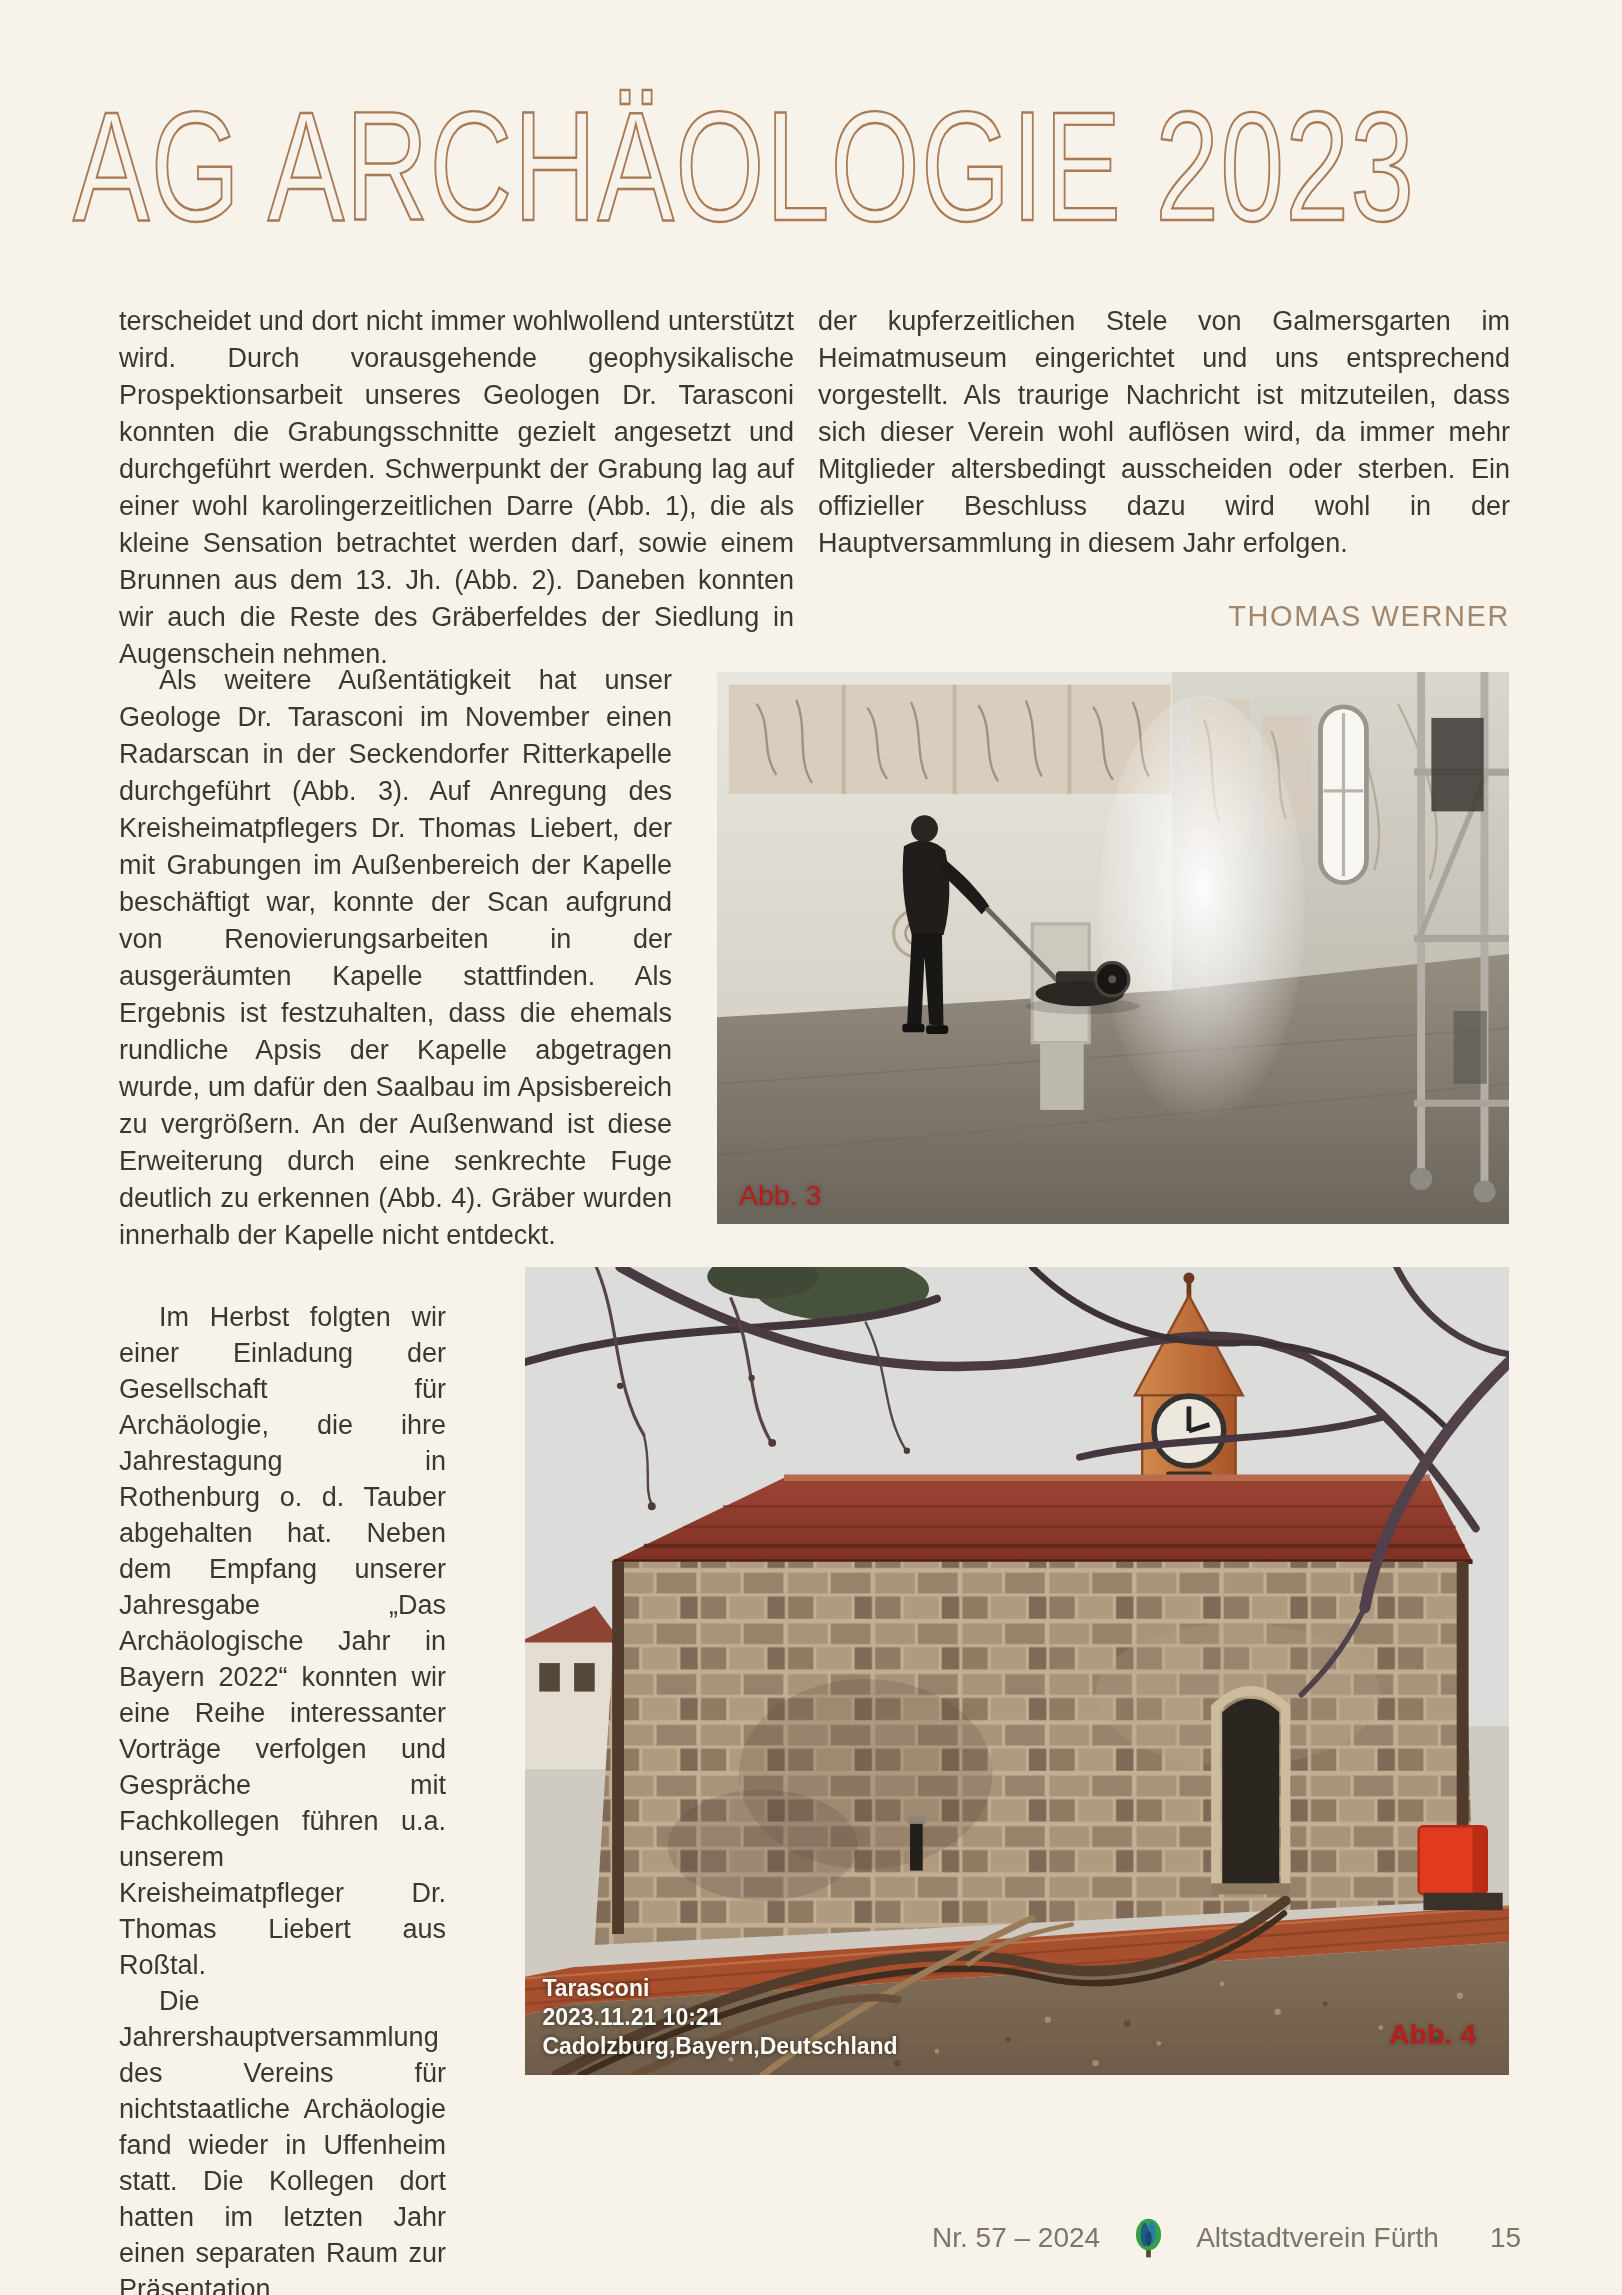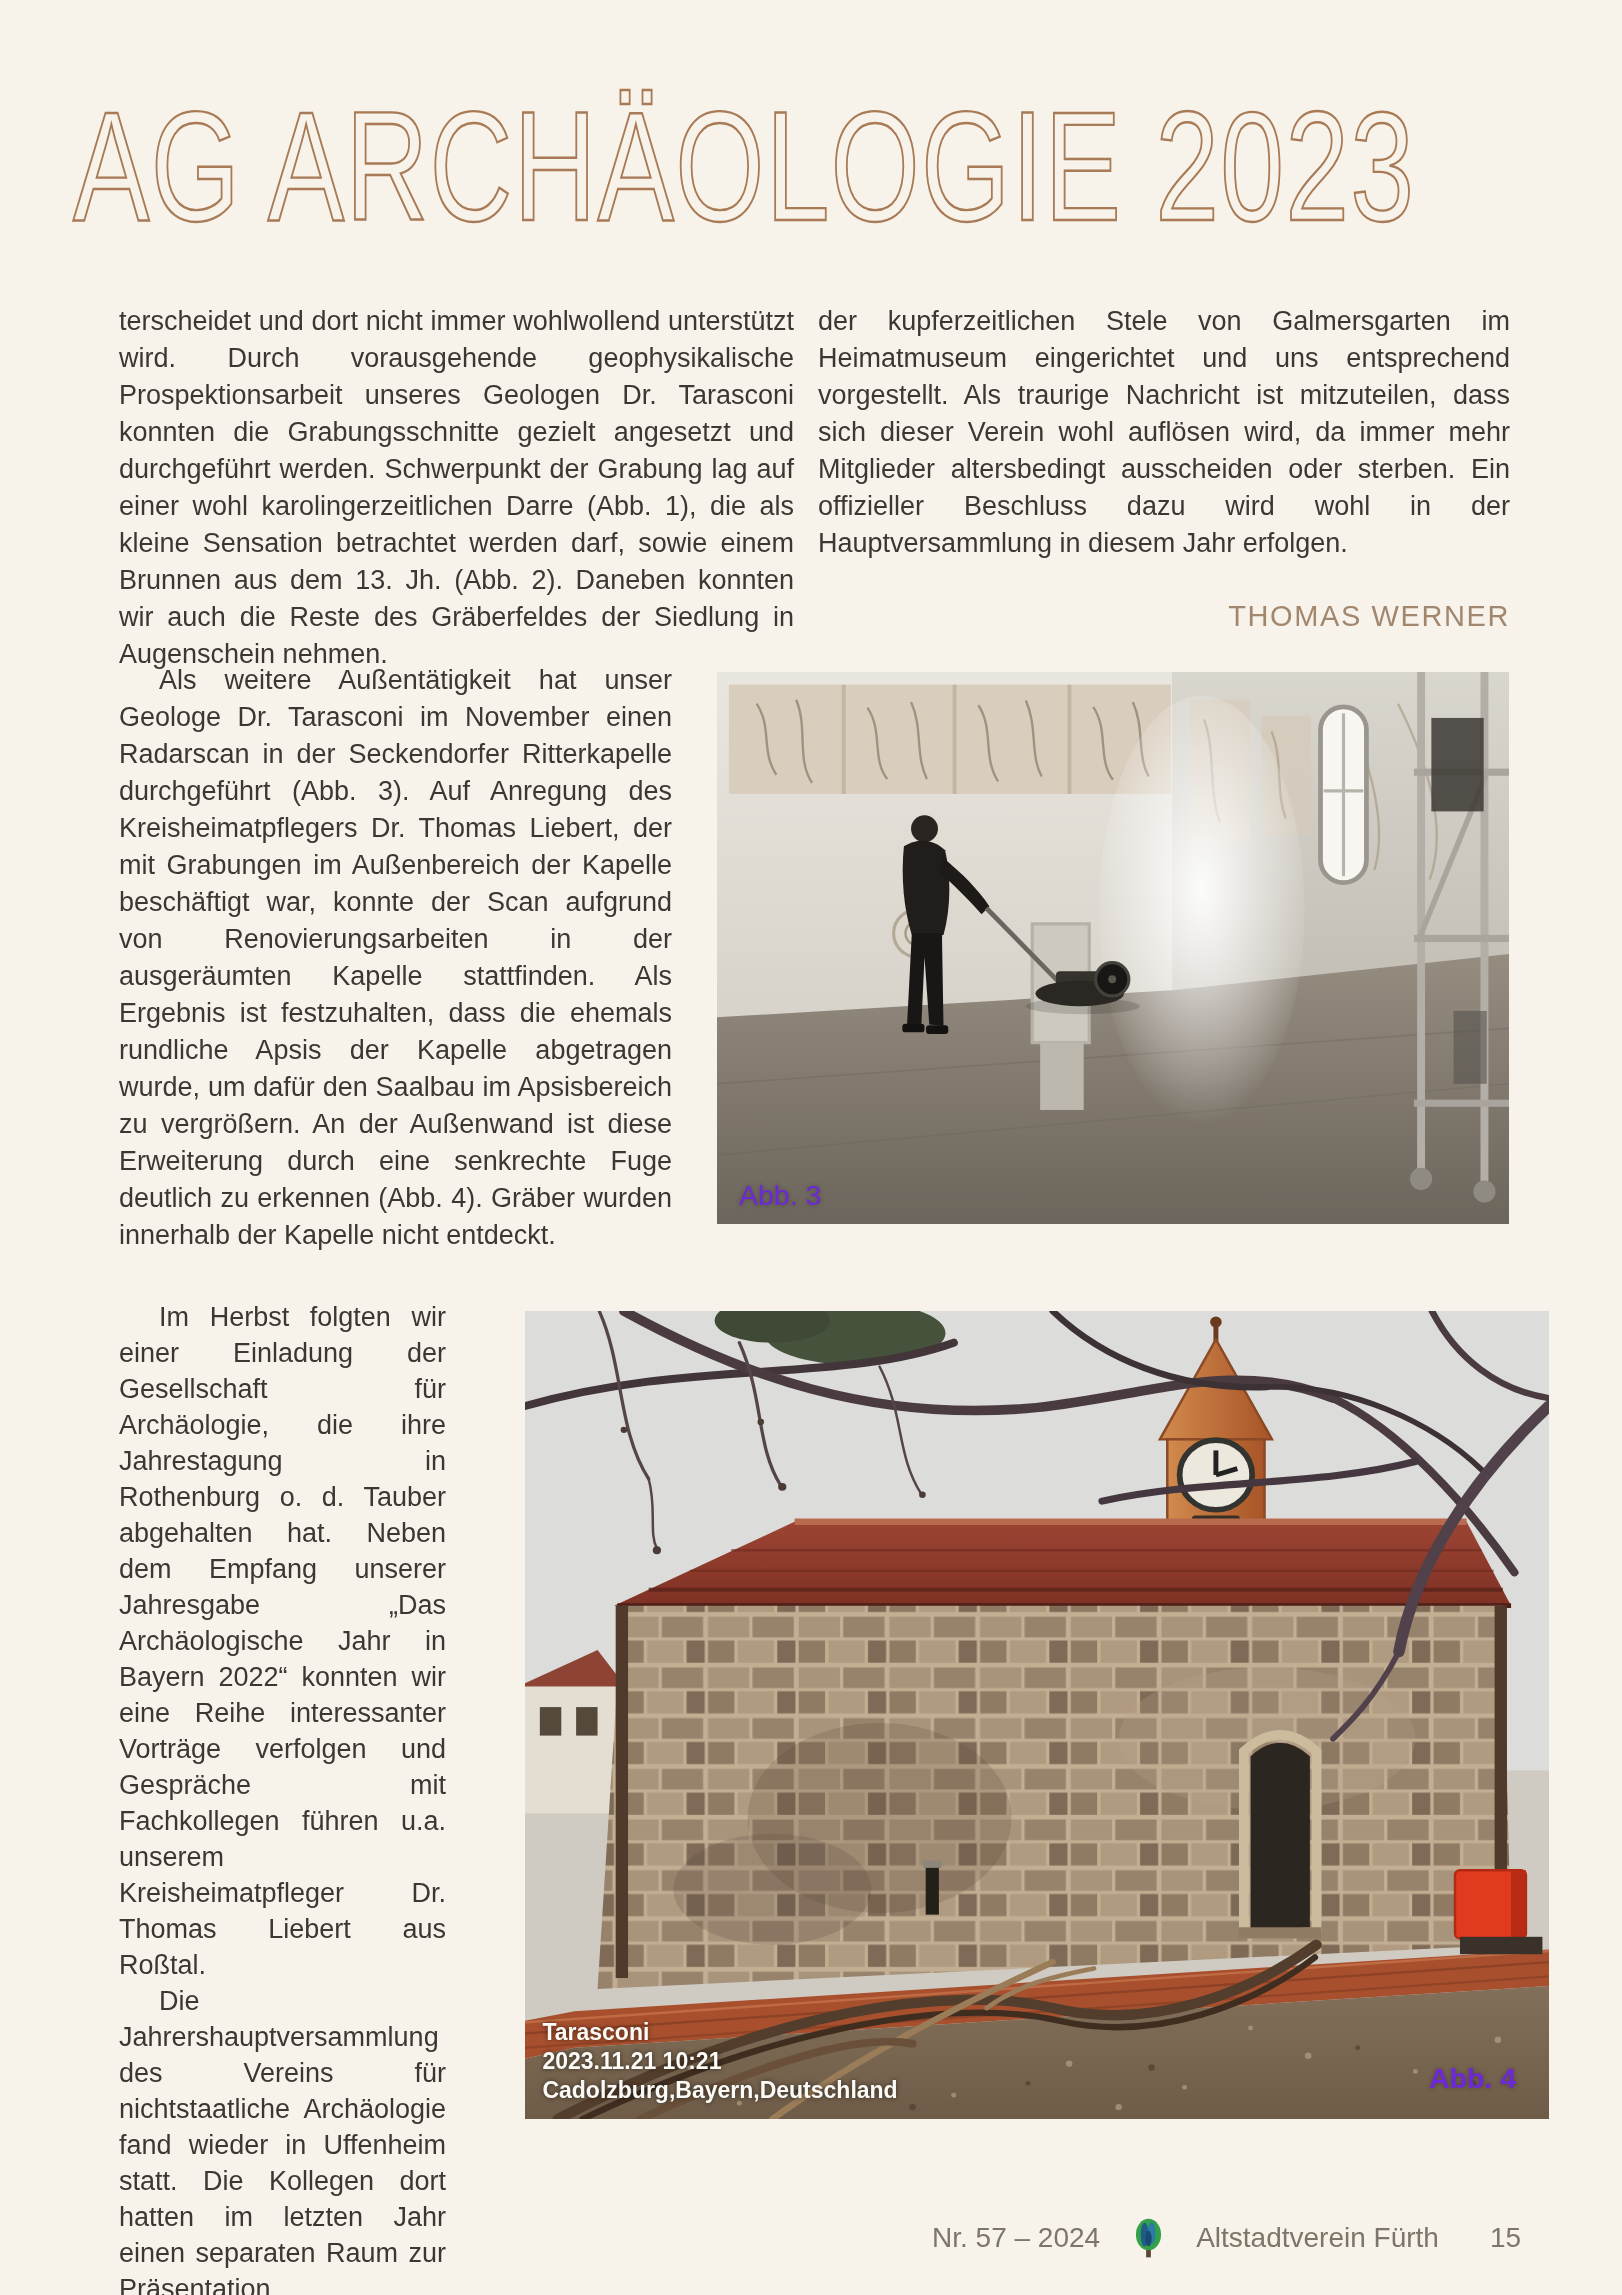--- a/index.html
+++ b/index.html
@@ -25,21 +25,21 @@
   .txt p.ind{text-indent:40px;}
 
   .byline{
     position:absolute;left:818px;top:600px;width:692px;
     font-size:29px;letter-spacing:1.6px;color:#a2876f;text-align:right;
   }
 
   .photo{position:absolute;overflow:hidden;background:#cfcbc2;}
   .photo svg{position:absolute;left:0;top:0;width:100%;height:100%;}
   .caption{
-    position:absolute;color:#6d28d9;font-size:28.5px;line-height:32px;
+    position:absolute;color:#b91c1c;font-size:28.5px;line-height:32px;
     text-shadow:0 0 4px rgba(40,35,30,.45);
   }
   .watermark{
     position:absolute;left:17.4px;bottom:14.3px;
     color:#fbfaf6;font-size:23px;line-height:29px;font-weight:bold;
     text-shadow:0 0 4.8px rgba(0,0,0,.6);
   }
 
   .footer{
     position:absolute;left:932px;top:2219px;width:586px;height:38px;
@@ -174,21 +174,21 @@
         <line x1="340" y1="298" x2="432" y2="392" stroke="#6a665f" stroke-width="6"></line>
         <rect x="428" y="378" width="62" height="24" rx="5" fill="#35312c"></rect>
         <ellipse cx="458" cy="406" rx="56" ry="16" fill="#2b2824"></ellipse>
         <circle cx="499" cy="388" r="21" fill="#191715" stroke="#45413b" stroke-width="4"></circle>
         <circle cx="499" cy="388" r="5" fill="#5a564f"></circle>
       </g>
     </svg>
     <div class="caption" style="left:22px;bottom:12.7px;">Abb. 3</div>
   </div>
 
-  <div class="photo" style="left:525px;top:1311px;width:984px;height:808px;padding-left:40px;">
+  <div class="photo" style="left:525px;top:1267px;width:984px;height:808px;">
     <svg viewBox="0 0 1242 1020" preserveAspectRatio="none">
       <defs>
         <pattern id="stones" width="110" height="64" patternUnits="userSpaceOnUse">
           <rect width="110" height="64" fill="#c2ae92"></rect>
           <rect x="2" y="2" width="50" height="26" fill="#a8937b"></rect>
           <rect x="56" y="2" width="50" height="26" fill="#97826b"></rect>
           <rect x="2" y="32" width="32" height="28" fill="#8f7a63"></rect>
           <rect x="38" y="32" width="44" height="28" fill="#b09a80"></rect>
           <rect x="86" y="32" width="22" height="28" fill="#7e6a56"></rect>
         </pattern>

